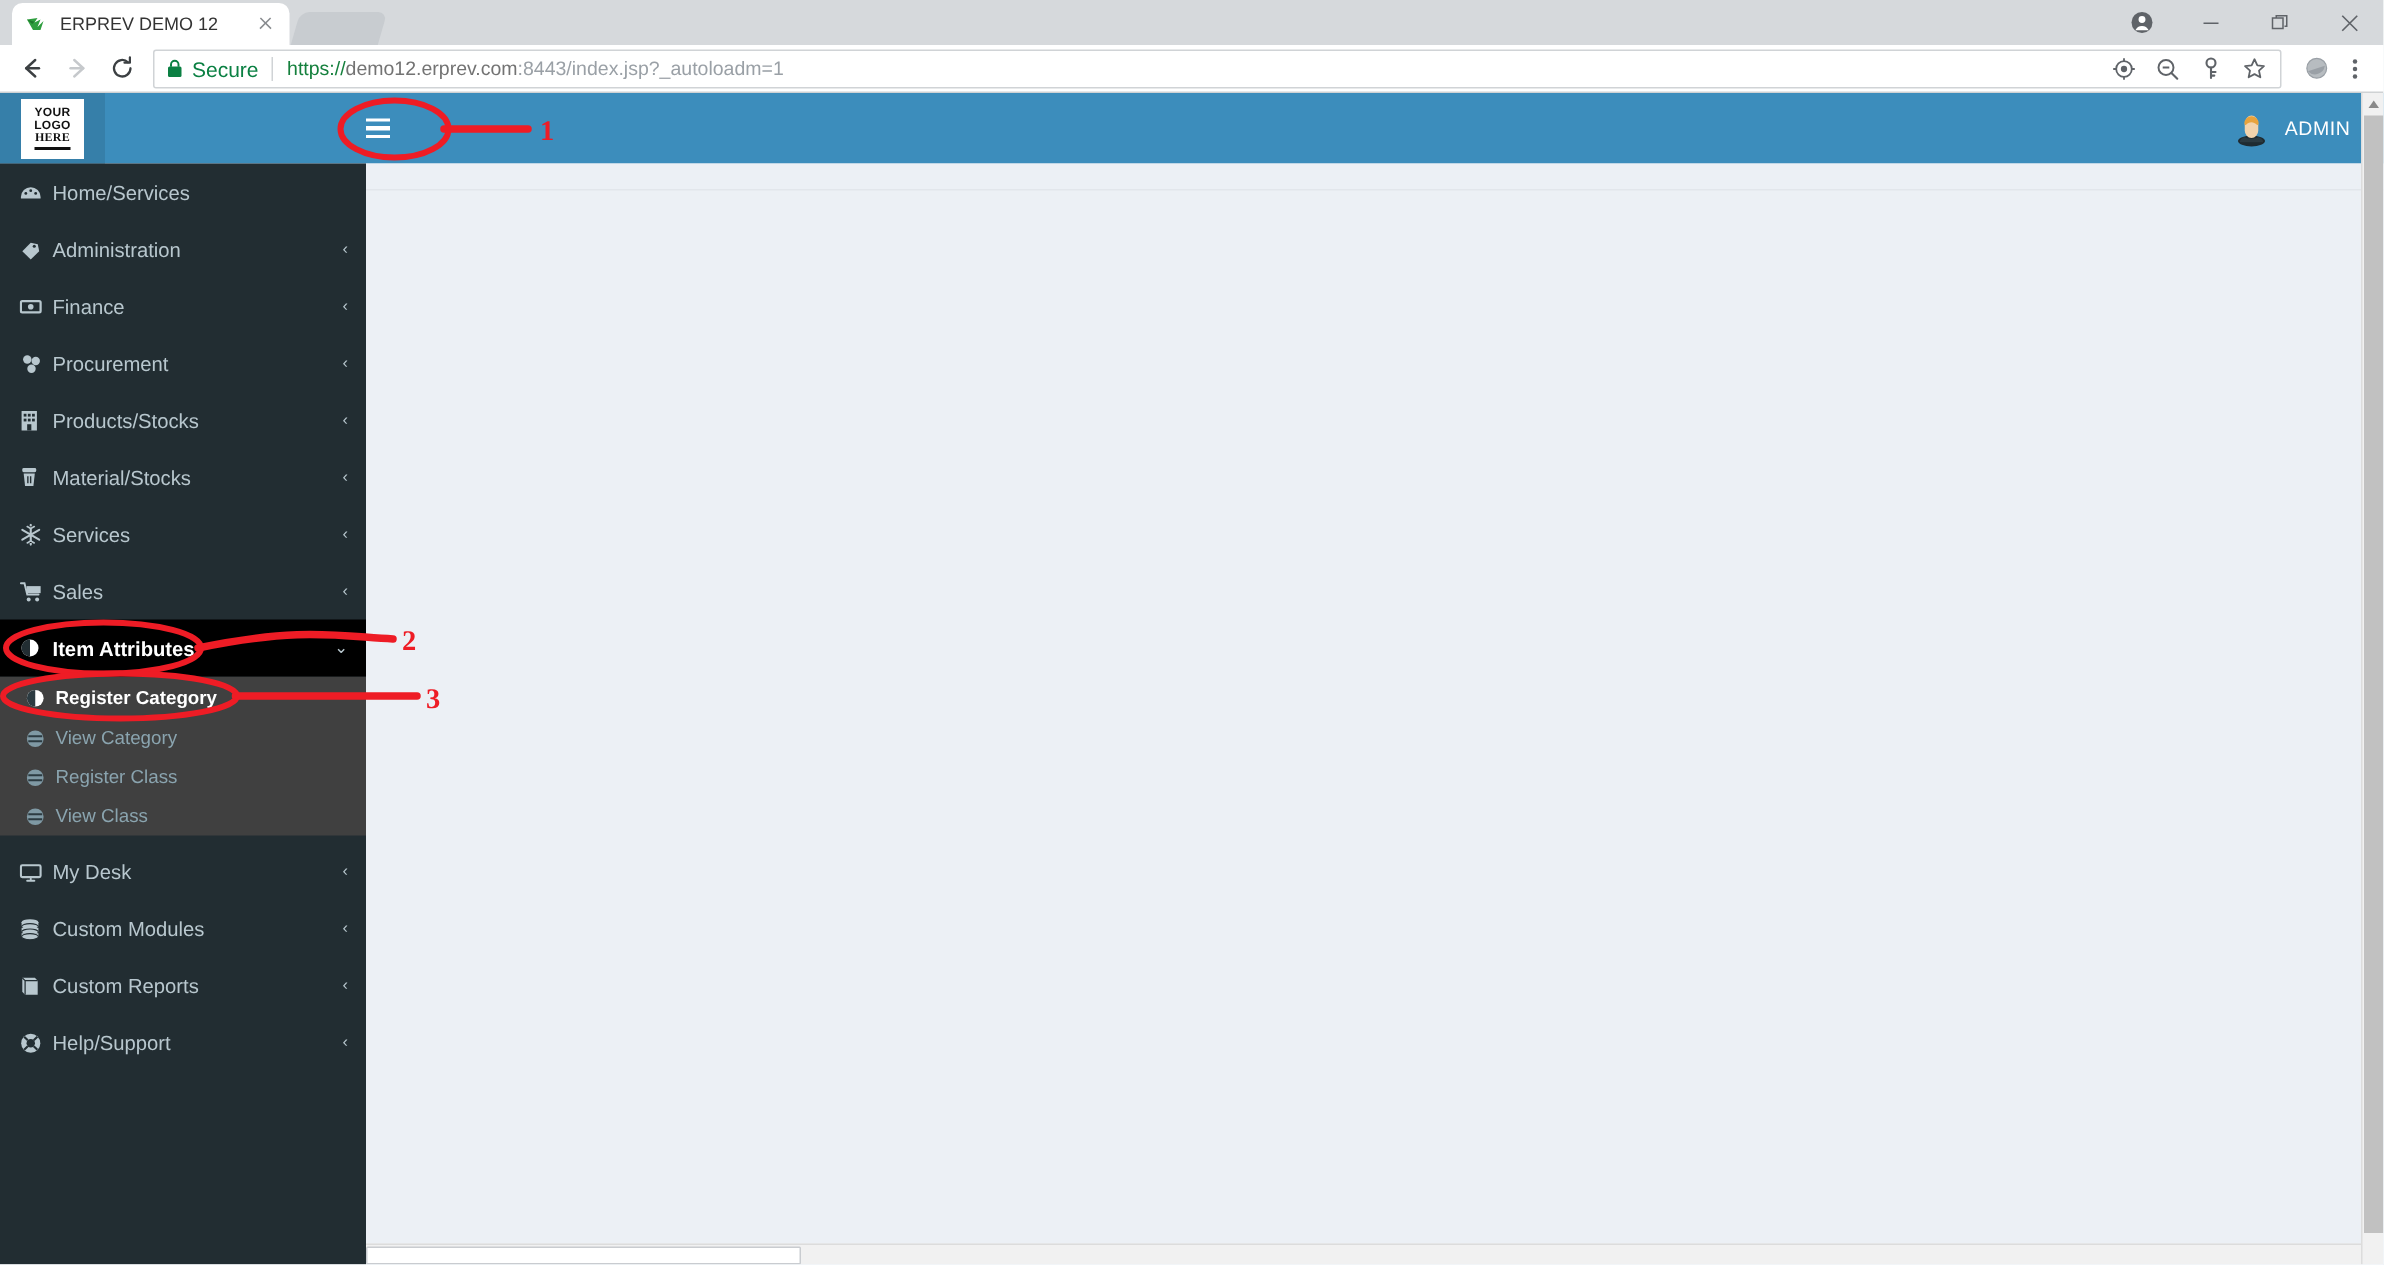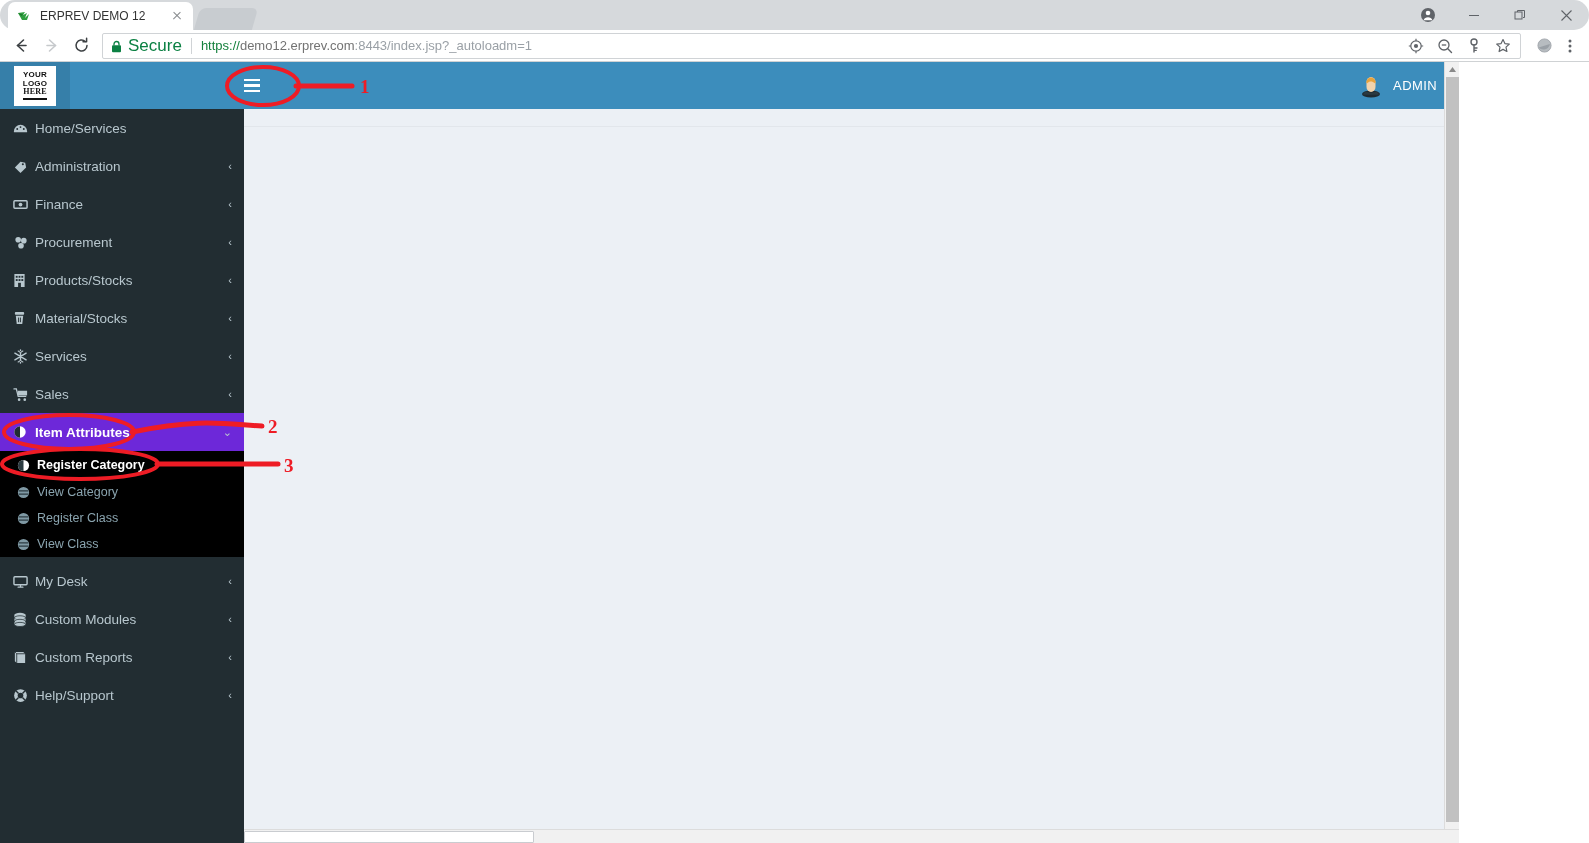--- a/index.html
+++ b/index.html
@@ -6,21 +6,21 @@
   html,body { width:1589px; height:843px; overflow:hidden; }
   body {
     font-family:"Liberation Sans", sans-serif;
     background:#ffffff;
     -webkit-font-smoothing:antialiased;
   }
 
   
   .chrome-tabstrip{
     height:30px; background:#d6d9dc; position:relative;
-    display:flex; align-items:flex-end;border-radius:15px;
+    display:flex; align-items:flex-end;
   }
   .tab{
     height:28px; width:185px; margin-left:8px;
     background:#ffffff;
     border-radius:7px 7px 0 0;
     display:flex; align-items:center; padding:0 8px;
     position:relative;
   }
   .tab-favicon{ width:16px; height:16px; flex:0 0 16px; position:relative; }
   .tab-title{
@@ -56,30 +56,30 @@
     border-bottom:1px solid #cfd2d4;
   }
   .nav-btn{ width:30px; height:30px; display:flex; align-items:center; justify-content:center; }
   .omnibox{
     flex:1; height:26px; margin:0 6px;
     border:1px solid #d0d3d6; border-radius:2px;
     display:flex; align-items:center; padding:0 8px;
     background:#fff;
   }
   .lock{ width:11px; height:13px; position:relative; flex:0 0 11px; }
-  .secure-label{ font-size:17px; color:#0b8043; margin-left:6px; }
+  .secure-label{ font-size:14px; color:#0b8043; margin-left:6px; }
   .omni-sep{ width:1px; height:16px; background:#d0d3d6; margin:0 9px; }
   .url{ font-size:13px; color:#9aa0a6; white-space:nowrap; }
   .url b{ color:#737373; font-weight:400; }
   .url .scheme{ color:#15803d; }
   .omni-icons{ margin-left:auto; display:flex; align-items:center; gap:11px; padding-left:8px;}
   .tb-icon{ width:18px; height:18px; display:flex; align-items:center; justify-content:center; }
 
   
-  .app{ position:relative; width:1459px; height:781px; overflow:hidden; background:#ecf0f5;}
+  .app{ position:relative; width:1589px; height:781px; overflow:hidden; background:#ecf0f5;}
 
   .app-header{ height:47px; display:flex; background:#3c8dbc; }
   .logo-box{
     width:70px; height:47px; background:#367fa9;
     display:flex; align-items:center; justify-content:center;
   }
   .logo-inner{
     width:42px; height:40px; background:#ffffff;
     display:flex; flex-direction:column; align-items:center; justify-content:center;
     line-height:1.05;
@@ -110,24 +110,24 @@
     overflow:hidden; flex:0 0 244px;
   }
   .m-item{
     height:38px; display:flex; align-items:center;
     padding:0 12px 0 13px; color:#b8c7ce; position:relative;
     cursor:pointer;
   }
   .m-icon{ width:22px; flex:0 0 22px; display:flex; align-items:center; justify-content:flex-start; color:#b8c7ce;}
   .m-label{ font-size:13.5px; color:#b8c7ce; white-space:nowrap; }
   .m-arrow{ margin-left:auto; font-size:11px; color:#b8c7ce; line-height:1; }
-  .m-item.active{ background:#6d28d9; }
+  .m-item.active{ background:#000000; }
   .m-item.active .m-label{ color:#ffffff; font-weight:bold; }
 
-  .submenu{ background:#000000; }
+  .submenu{ background:#404040; }
   .s-item{
     height:26px; display:flex; align-items:center;
     padding:0 12px 0 17px; cursor:pointer;
   }
   .s-item .s-icon{ width:18px; flex:0 0 18px; display:flex; align-items:center;}
   .s-label{ font-size:12.5px; color:#8aa4af; white-space:nowrap; margin-left:2px;}
   .s-item.active .s-label{ color:#ffffff; font-weight:bold; }
 
   .content{ flex:1; background:#ecf0f5; position:relative; }
   .content-top-line{ height:1px; background:#e2e6eb; margin-top:17px;}

